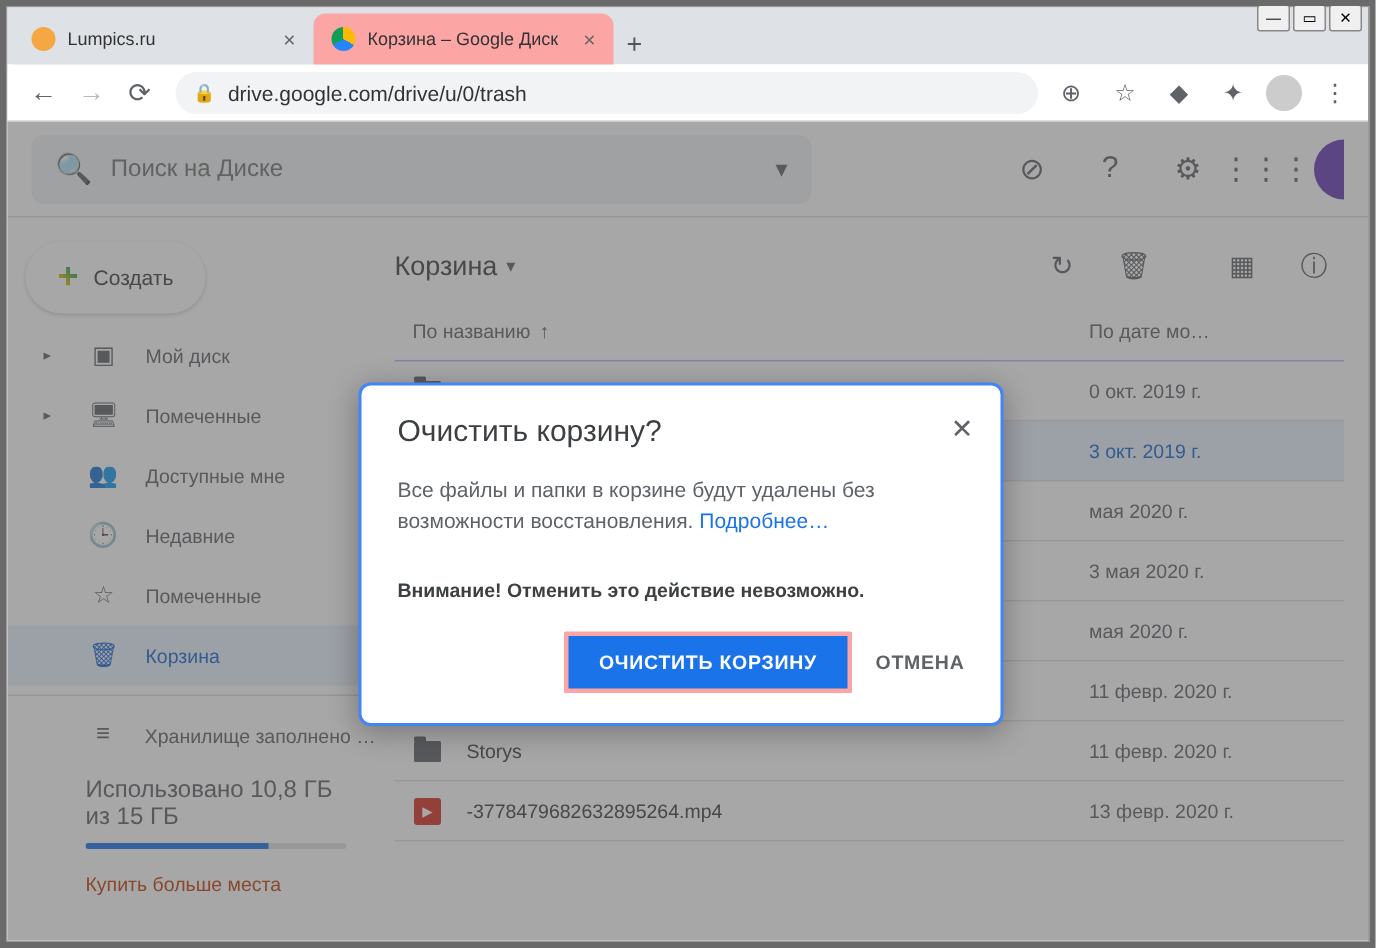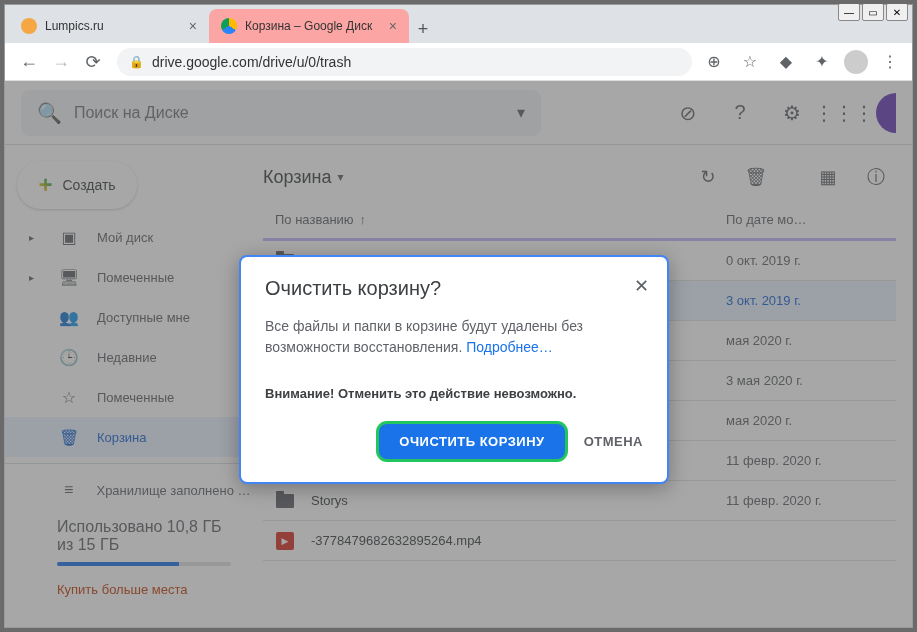--- a/index.html
+++ b/index.html
@@ -54,41 +54,41 @@
 .storage-line { white-space: nowrap; overflow: hidden; text-overflow: ellipsis; }
 .storage-bar { height: 4px; background: #e0e0e0; margin-top: 8px; border-radius: 2px; overflow: hidden; }
 .storage-fill { height: 100%; width: 70%; background: #1a73e8; }
 .buy-link { margin: 16px 0 0 52px; font-size: 13px; color: #c2410c; }
 
 .gd-main { flex: 1; padding: 8px 16px 0 8px; }
 .gd-main-head { display: flex; align-items: center; height: 48px; }
 .gd-main-title { font-size: 18px; color: #3c4043; display: flex; align-items: center; gap: 6px; }
 .gd-main-actions { margin-left: auto; display: flex; gap: 8px; color: #5f6368; }
 .gd-main-actions .ma { width: 40px; height: 40px; display: flex; align-items: center; justify-content: center; font-size: 18px; }
-.col-headers { display: flex; height: 40px; align-items: center; font-size: 13px; color: #5f6368; border-bottom: 3px solid #c4b5fd; }
+.col-headers { display: flex; height: 40px; align-items: center; font-size: 13px; color: #5f6368; border-bottom: 1px solid #c4b5fd; }
 .col-name { flex: 1; display: flex; align-items: center; gap: 6px; padding-left: 12px; }
 .col-date { width: 170px; }
 .file-row { display: flex; height: 40px; align-items: center; font-size: 13px; color: #3c4043; border-bottom: 1px solid #e0e0e0; }
 .file-row.sel { background: #e8f0fe; color: #1967d2; }
 .file-icon { width: 20px; height: 20px; margin: 0 16px 0 12px; display: flex; align-items: center; justify-content: center; }
 .folder-svg { width: 18px; height: 14px; background: #5f6368; border-radius: 1px; position: relative; }
 .folder-svg::before { content: ''; position: absolute; top: -3px; left: 0; width: 8px; height: 3px; background: #5f6368; border-radius: 1px 1px 0 0; }
 .video-svg { width: 18px; height: 18px; background: #d93025; border-radius: 2px; display: flex; align-items: center; justify-content: center; color: #fff; font-size: 9px; }
 .file-name { flex: 1; }
 .file-date { width: 170px; color: #5f6368; }
 .file-row.sel .file-date { color: #1967d2; }
 
 .dialog { position: absolute; z-index: 10; top: 250px; left: 234px; width: 430px; background: #fff; border: 2px solid #4285f4; border-radius: 8px; padding: 20px 24px; box-shadow: 0 4px 20px rgba(0,0,0,0.3); }
 .dialog-title { font-size: 20px; color: #3c4043; margin-bottom: 16px; }
 .dialog-close { position: absolute; top: 18px; right: 18px; font-size: 18px; color: #5f6368; }
 .dialog-text { font-size: 14px; color: #5f6368; margin-bottom: 28px; line-height: 1.5; }
 .dialog-link { color: #1a73e8; }
 .dialog-warn { font-size: 13px; color: #3c4043; font-weight: bold; margin-bottom: 20px; }
 .dialog-actions { display: flex; justify-content: flex-end; align-items: center; gap: 16px; }
-.btn-primary { background: #1a73e8; color: #fff; padding: 10px 20px; border-radius: 11px; font-size: 13px; font-weight: bold; letter-spacing: 0.5px; border: 3px solid #22c55e; outline: 2px solid #1a73e8; outline-offset: -6px; }
+.btn-primary { background: #1a73e8; color: #fff; padding: 10px 20px; border-radius: 1px; font-size: 13px; font-weight: bold; letter-spacing: 0.5px; border: 3px solid #fca5a5; outline: 2px solid #1a73e8; outline-offset: -6px; }
 .btn-secondary { color: #5f6368; font-size: 13px; font-weight: bold; letter-spacing: 0.5px; }
 .outer-border { border: 4px solid #6a6a6a; position: absolute; top: 0; left: 0; width: 917px; height: 632px; pointer-events: none; z-index: 100; }
 </style>
 </head>
 <body>
 
 <div class="outer-border"></div>
 
 <div class="window">
   <div class="window-controls">
@@ -265,20 +265,21 @@
                 <div class="folder-svg"></div>
               </div>
               <div class="file-name">Storys</div>
               <div class="file-date">11 февр. 2020 г.</div>
             </div>
             <div class="file-row">
               <div class="file-icon">
                 <div class="video-svg">▶</div>
               </div>
               <div class="file-name">-3778479682632895264.mp4</div>
+              <div class="file-date">13 февр. 2020 г.</div>
             </div>
           </div>
       </div>
     </div>
   </div>
 
   <div class="overlay"></div>
 
   <div class="dialog">
     <div class="dialog-close">✕</div>

